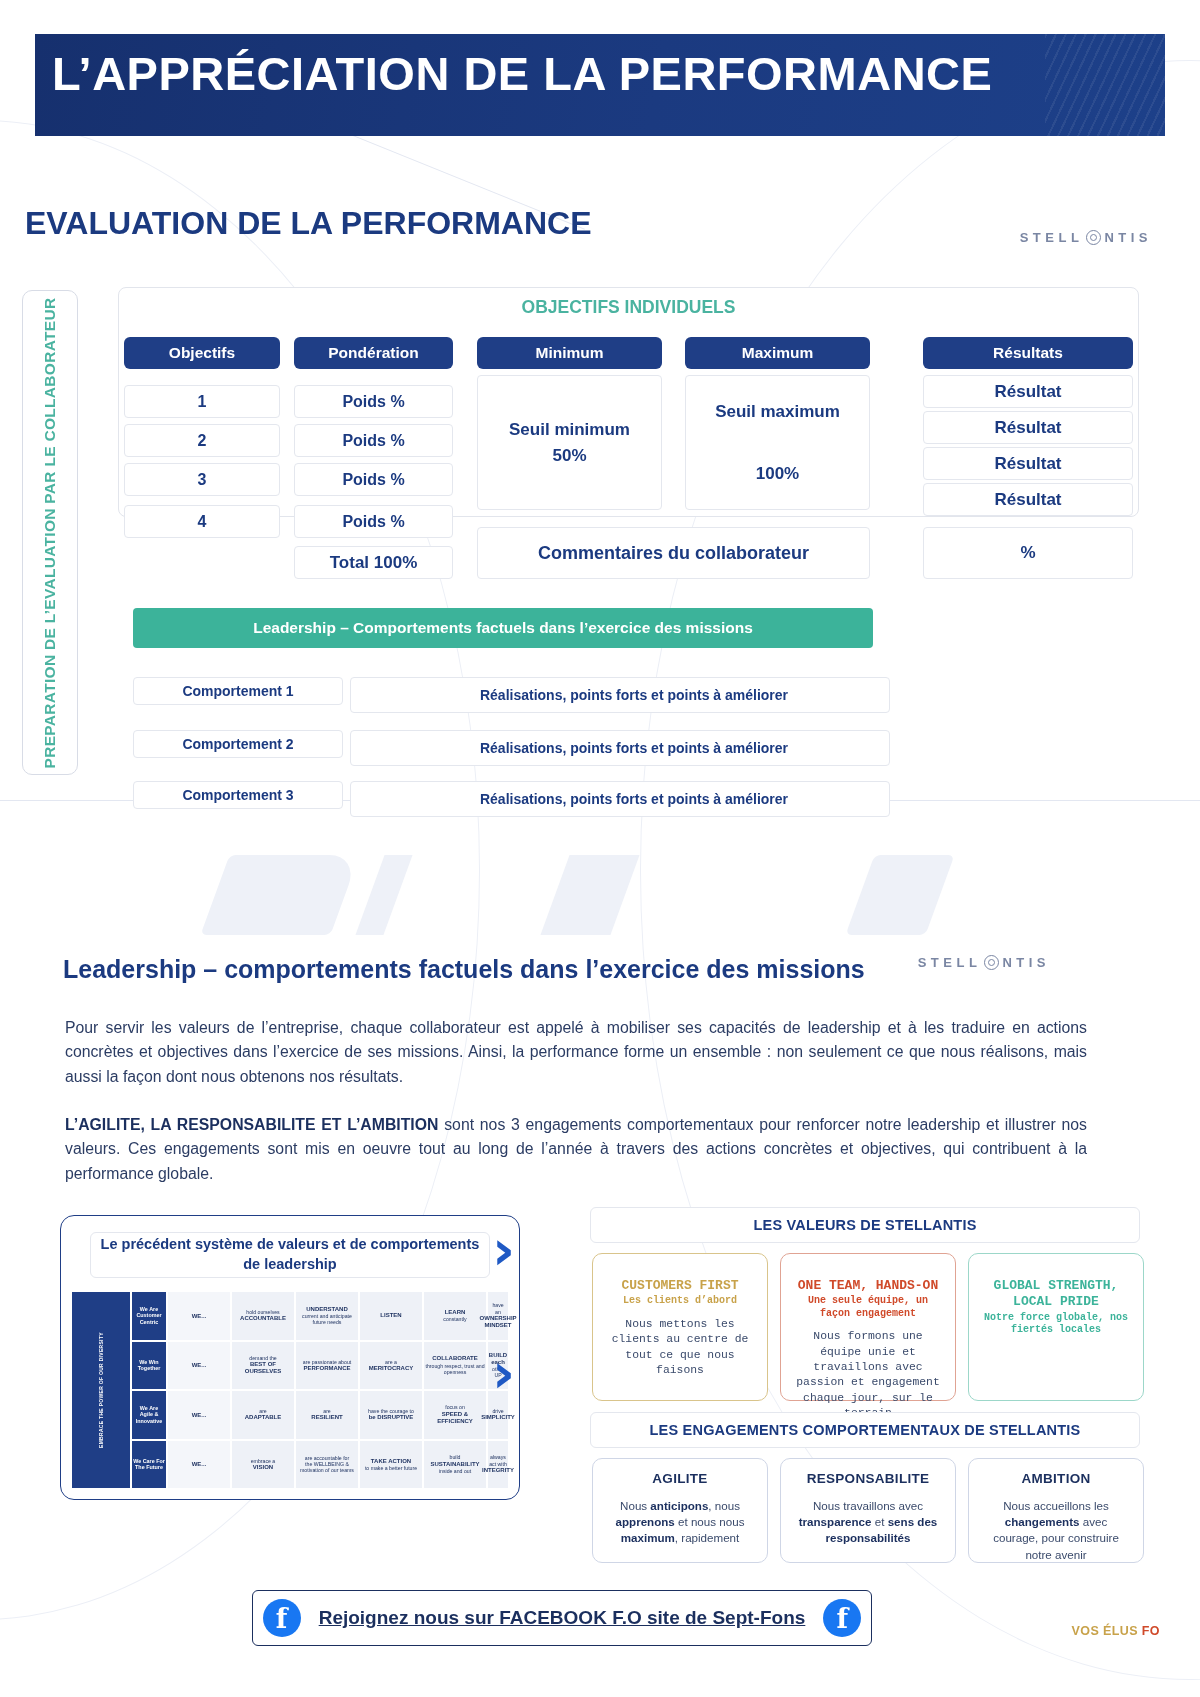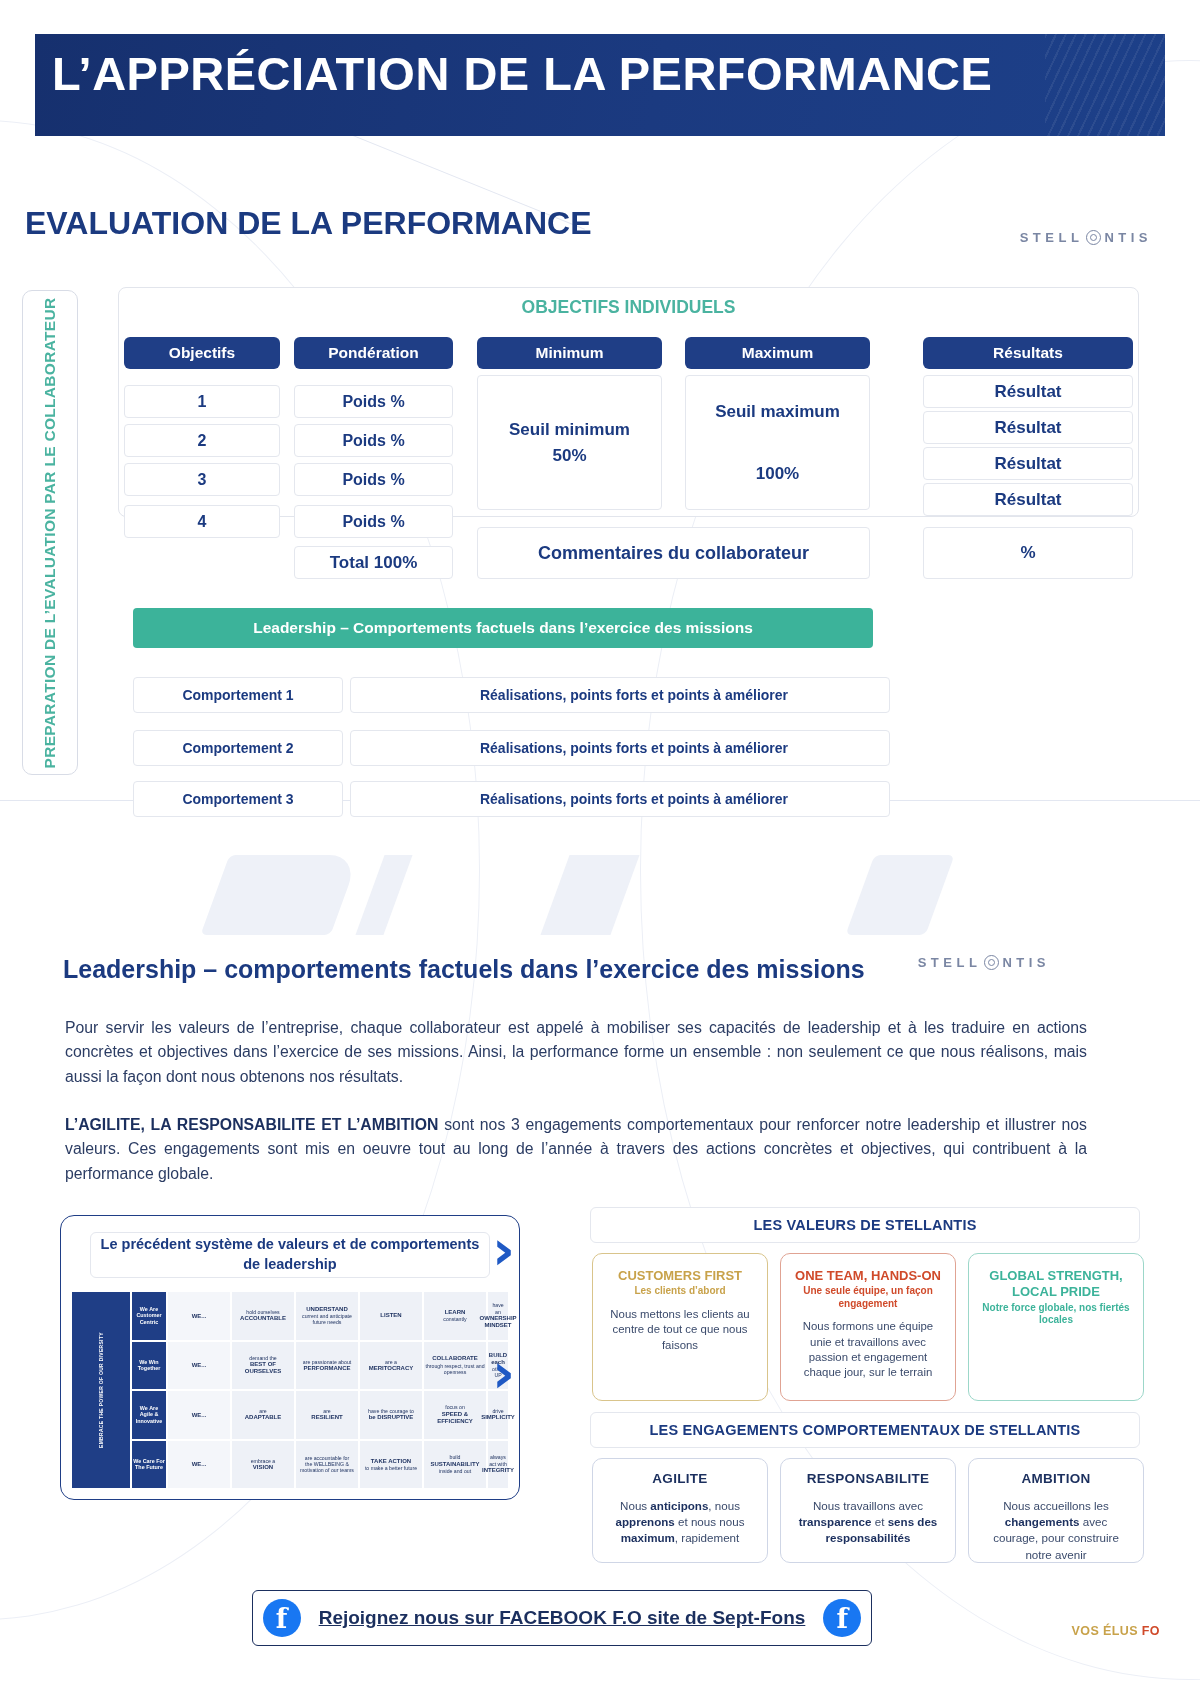--- a/index.html
+++ b/index.html
@@ -92,21 +92,21 @@
   .cell.tall { flex-direction: column; line-height: 1.5; font-size: 17px; }
 
   
   .lead-banner {
     position: absolute; top: 608px; left: 133px; width: 740px; height: 40px;
     background: #3cb39a; color: #fff; border-radius: 4px;
     display: flex; align-items: center; justify-content: center;
     font-size: 15.5px; font-weight: bold;
   }
   .beh-left {
-    position: absolute; left: 133px; width: 210px; height: 36px;
+    position: absolute; left: 133px; width: 210px; height: 28px;
     border: 1.2px solid #e4e7ee; border-radius: 4px; background: #fff;
     display: flex; align-items: center; justify-content: center;
     font-size: 14px; font-weight: bold; color: #1b3a80;
   }
   .beh-right {
     position: absolute; left: 350px; width: 540px; height: 36px;
     border: 1.2px solid #e4e7ee; border-radius: 4px; background: #fff;
     display: flex; align-items: center; justify-content: center;
     font-size: 14px; font-weight: bold; color: #1b3a80; padding-left: 28px;
   }
@@ -169,21 +169,21 @@
   #chev2 { top: 1345px; left: 492px; }
 
   
   .panel-hdr {
     position: absolute; border: 1.2px solid #e4e7ee; border-radius: 6px;
     background: #fff; display: flex; align-items: center; justify-content: center;
     color: #1b3a80; font-weight: bold; font-size: 14.5px; letter-spacing: .2px;
   }
   .val-card {
     position: absolute; border-radius: 10px; background: #fff;
-    padding: 14px 12px 8px; text-align: center;
+    padding: 24px 12px 8px; text-align: center; font-family: Liberation Mono, monospace;
   }
   .val-card .vtitle { font-size: 13px; font-weight: bold; line-height: 1.25; }
   .val-card .vsub { font-size: 10px; font-weight: bold; line-height: 1.25; margin-top: 1px; }
   .val-card .vbody { font-size: 11.4px; color: #3a4a6b; line-height: 1.35; margin-top: 9px; }
   .eng-card {
     position: absolute; border: 1.3px solid #cfd6e6; border-radius: 10px;
     background: #fff; padding: 12px; text-align: center;
   }
   .eng-card .etitle { font-size: 13.5px; font-weight: bold; color: #1b2f5e; letter-spacing: .3px; }
   .eng-card .ebody { font-size: 11.6px; color: #3a4a6b; line-height: 1.4; margin-top: 12px; }

